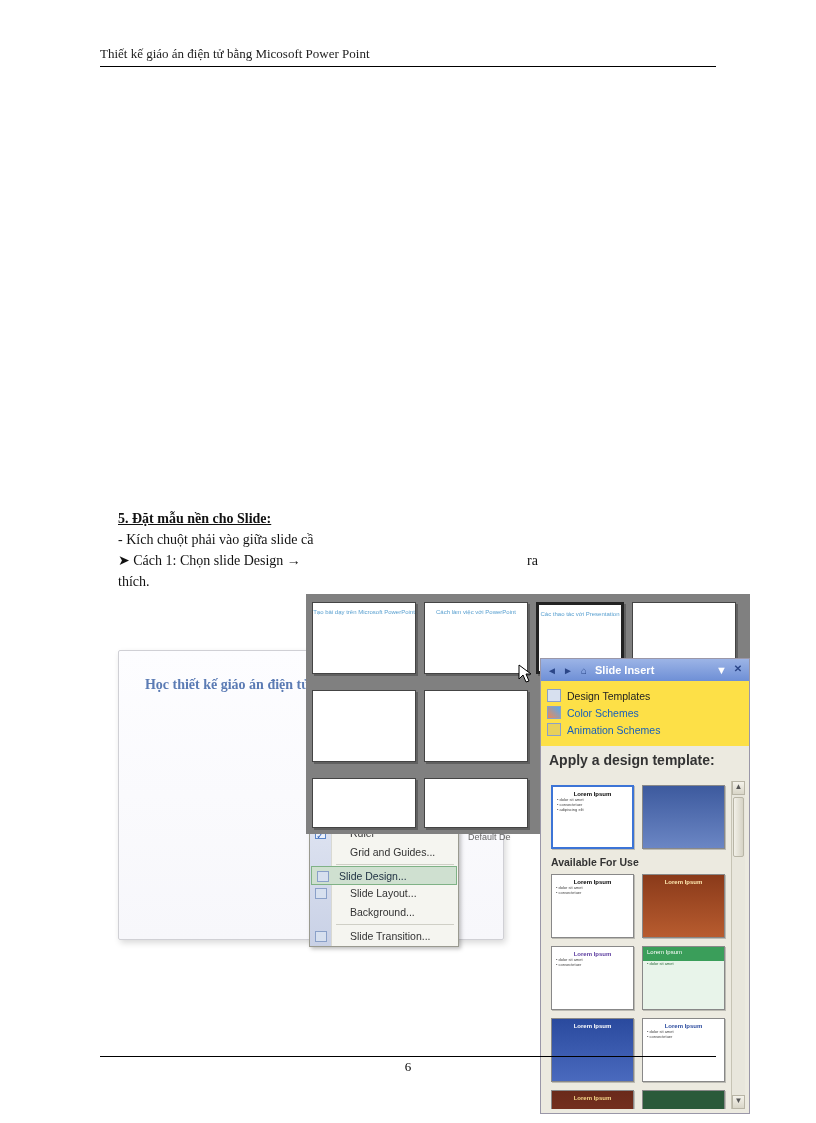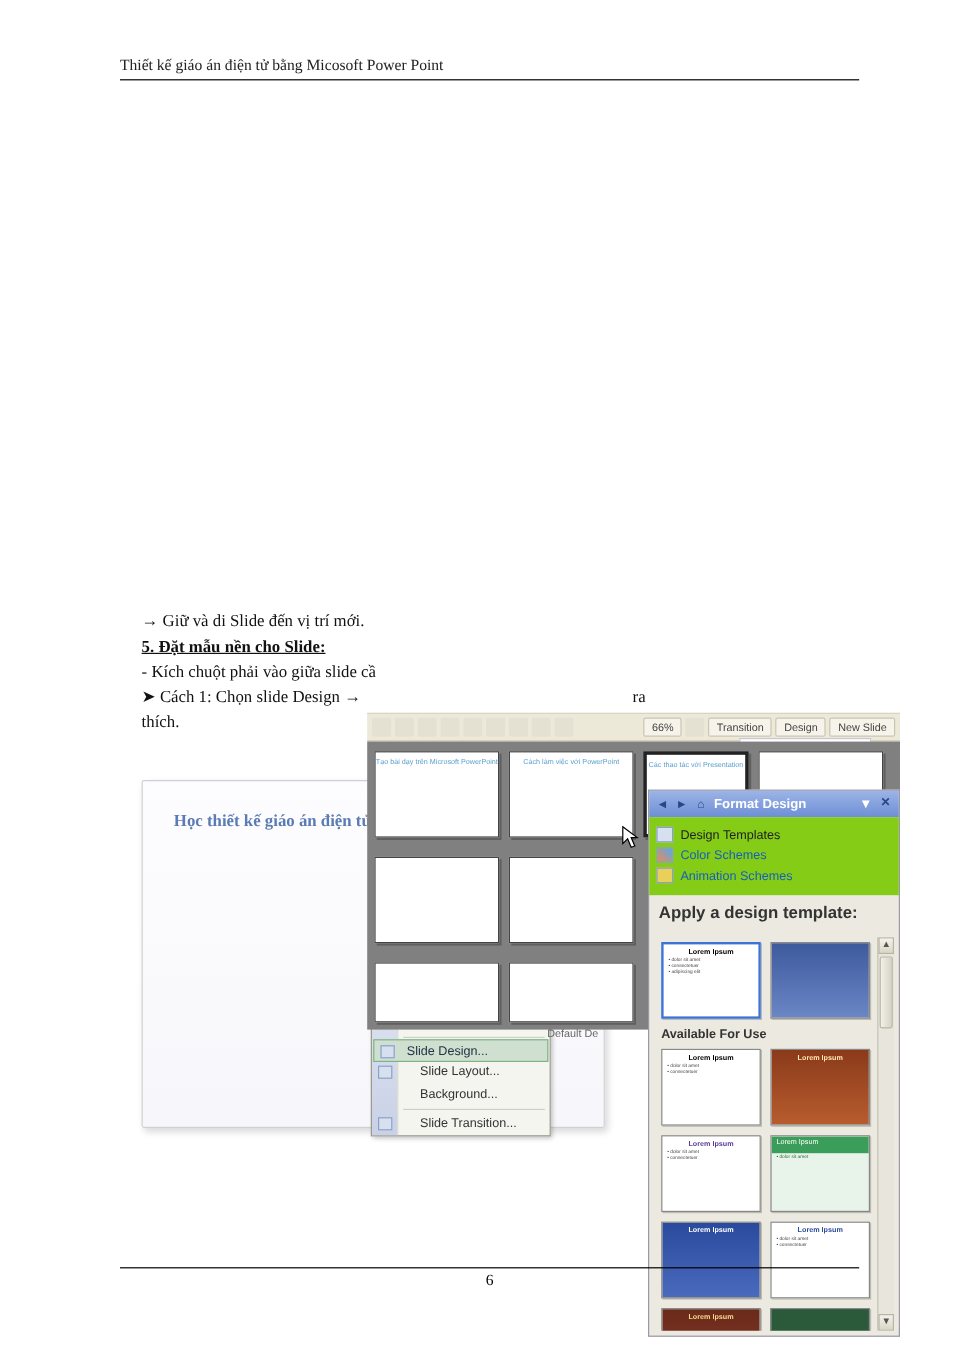--- a/index.html
+++ b/index.html
@@ -258,21 +258,21 @@
   }
   .tp-header .nav .ico {
     width: 14px; height: 14px;
     display: flex; align-items: center; justify-content: center;
     font-size: 10px;
     color: #2b4688;
   }
   .tp-header .spacer { flex: 1; }
   .tp-header .close { width: 14px; height: 14px; text-align: center; font-size: 10px; color: #2b4688; }
   .tp-links {
-    background: #84cc16;
+    background: #fde047;
     padding: 6px 6px 8px 6px;
   }
   .tp-link {
     display: flex;
     align-items: center;
     gap: 6px;
     padding: 2px 0;
     font-size: 10.5px;
     color: #185fbb;
     cursor: pointer;
@@ -368,23 +368,20 @@
     font-size: 13px;
     font-family: "Comic Sans MS", cursive;
   }
 </style>
 </head>
 <body>
 
 <div class="header">Thiết kế giáo án điện tử bằng Micosoft Power Point</div>
 
 <div class="content">
-  <div class="line">
-    <span class="arrow">→</span><span> Giữ và di Slide đến vị trí mới.</span>
-  </div>
   <div class="line">
     <span class="bold under">5. Đặt mẫu nền cho Slide:</span>
   </div>
   <div class="line">- Kích chuột phải vào giữa slide cầ</div>
   <div class="line">
     <span>➤</span>
     <span> Cách 1: Chọn slide Design </span>
     <span class="arrow">→</span>
     <span style="float:right;margin-right:218px">ra</span>
   </div>
@@ -414,69 +411,52 @@
   <defs>
       <marker id="ah" markerWidth="8" markerHeight="8" refX="6" refY="3" orient="auto">
         <path d="M0,0 L7,3 L0,6 Z" fill="#2f9e3f"></path>
       </marker>
     </defs>
   <line x1="4" y1="12" x2="182" y2="12" stroke="#2f9e3f" stroke-width="2" marker-end="url(#ah)"></line>
 </svg>
 
 <div class="pp-win">
   <div class="pp-ask">Type a question for help</div>
-  <div class="pp-toolbar">
-    <div class="tb-btn"></div>
-    <div class="tb-btn"></div>
-    <div class="tb-btn"></div>
-    <div class="tb-btn"></div>
-    <div class="tb-btn"></div>
-    <div class="tb-btn"></div>
-    <div class="tb-btn"></div>
-    <div class="tb-btn"></div>
-    <div class="tb-btn"></div>
-    <div style="flex:1"></div>
-    <div class="tb-pill">66%</div>
-    <div class="tb-btn"></div>
-    <div class="tb-pill">Transition</div>
-    <div class="tb-pill">Design</div>
-    <div class="tb-pill">New Slide</div>
-  </div>
   <div class="pp-canvas">
     <div class="slide-thumb" style="left:6px;top:8px">
         <div class="st-title">Tạo bài dạy trên Microsoft PowerPoint</div>
       </div>
     <div class="slide-thumb" style="left:118px;top:8px">
         <div class="st-title">Cách làm việc với PowerPoint</div>
       </div>
     <div class="slide-thumb" style="left:230px;top:8px;width:88px;border:3px solid #222">
         <div class="st-title">Các thao tác với Presentation</div>
       </div>
     <div class="slide-thumb" style="left:326px;top:8px;width:104px"></div>
     <div class="slide-thumb" style="left:6px;top:96px"></div>
     <div class="slide-thumb" style="left:118px;top:96px"></div>
     <div class="slide-thumb" style="left:6px;top:184px;height:50px"></div>
     <div class="slide-thumb" style="left:118px;top:184px;height:50px"></div>
     <div class="cursor-arrow" style="left:212px;top:70px">
       <svg viewBox="0 0 16 22">
           <path d="M1,1 L1,15 L5,11 L8,18 L11,17 L8,10 L13,10 Z" fill="#fff" stroke="#000" stroke-width="1"></path>
         </svg>
     </div>
-    <div class="default-label" style="left:150px;top:238px">Default De</div>
+    <div class="default-label" style="left:162px;top:238px">Default De</div>
   </div>
 </div>
 
 <div class="taskpane">
   <div class="tp-header">
     <div class="nav">
       <div class="ico">◄</div>
       <div class="ico">►</div>
       <div class="ico">⌂</div>
     </div>
-    <span>Format Design</span>
+    <span>Slide Insert</span>
     <div class="spacer"></div>
     <div class="ico">▼</div>
     <div class="close">✕</div>
   </div>
   <div class="tp-links">
     <div class="tp-link dark">
         <span class="ico"></span>
         <span>Design Templates</span>
       </div>
     <div class="tp-link">

